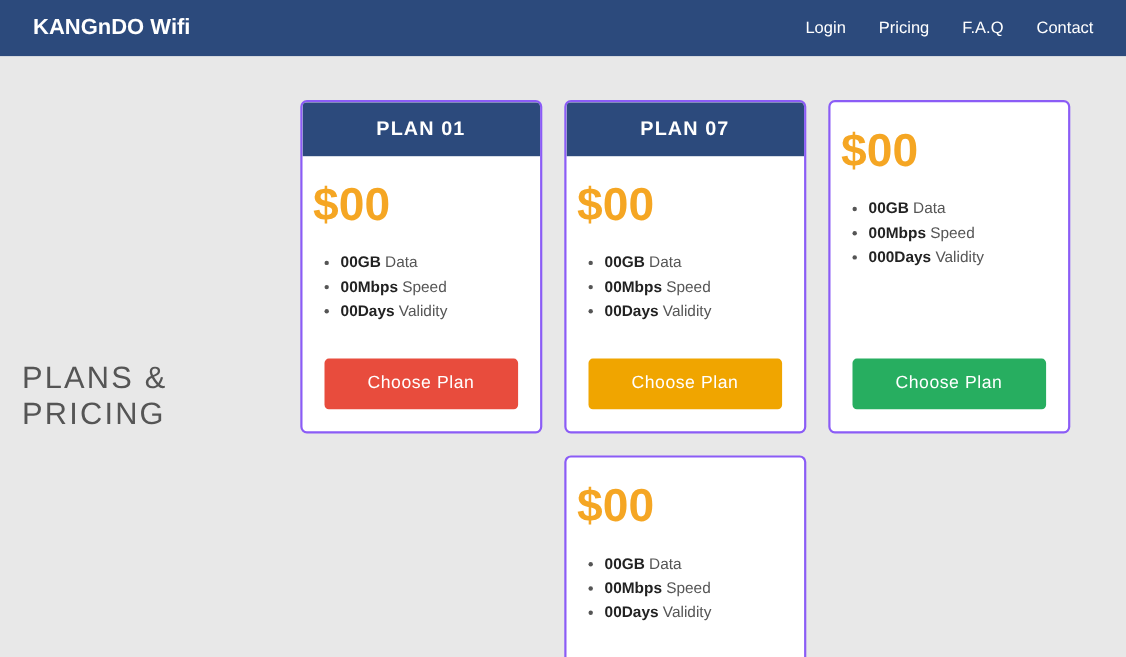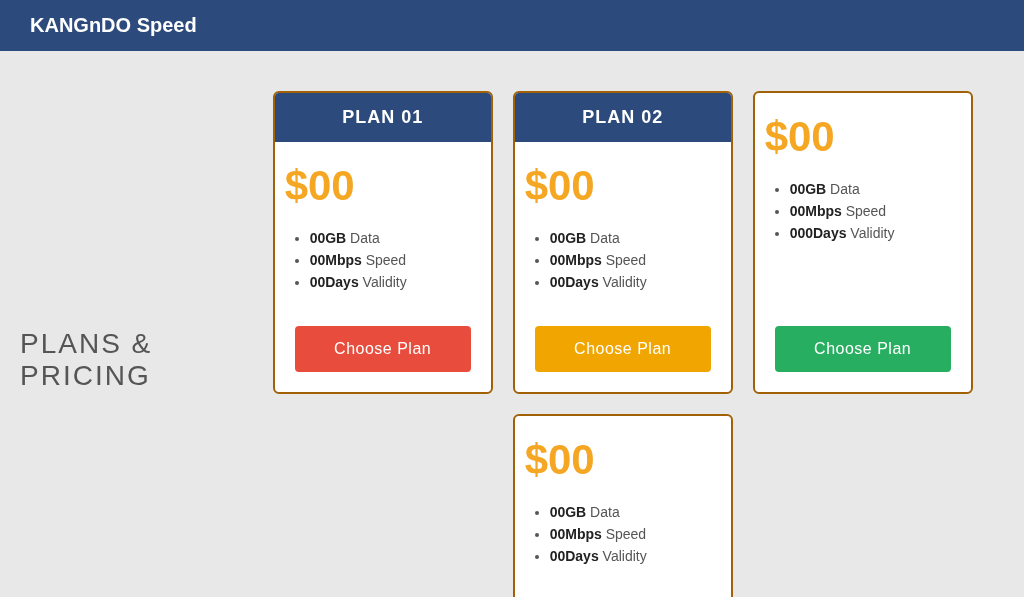--- a/index.html
+++ b/index.html
@@ -53,21 +53,21 @@
 
     .plans-container {
       display: flex;
       gap: 20px;
       justify-content: center;
       flex-wrap: wrap;
     }
 
     .plan-card {
       background: white;
-      border: 2px solid #a16207;
+      border: 2px solid #8b5cf6;
       border-radius: 6px;
       width: 220px;
       overflow: hidden;
       display: flex;
       flex-direction: column;
     }
 
     .plan-header {
       background-color: #2c4a7c;
       color: white;
@@ -123,21 +123,28 @@
 
     .btn-red    { background-color: #e84c3d; }
     .btn-orange { background-color: #f0a500; }
     .btn-green  { background-color: #27ae60; }
     .btn-teal   { background-color: #4bbfbf; }
   </style>
 </head>
 <body>
 
 <nav>
-  <span class="nav-brand">KANGnDO Speed</span>
+  <span class="nav-brand">KANGnDO Wifi</span>
+  <div class="nav-links">
+
+  <a href="#">Login</a>
+      <a href="#">Pricing</a>
+      <a href="#">F.A.Q</a>
+      <a href="#">Contact</a>
+    </div>
 </nav>
 
 <div class="main-content">
   <h1 class="page-title">PLANS &amp; PRICING</h1>
 
   <div class="plans-container">
 
   <div class="plan-card">
       <div class="plan-header">PLAN 01</div>
       <div class="plan-price">$00</div>
@@ -150,21 +157,21 @@
         </li>
         <li>
           <strong>00Days</strong> Validity
         </li>
       </ul>
       <div class="plan-footer">
         <button class="choose-btn btn-red">Choose Plan</button>
       </div>
     </div>
       <div class="plan-card">
-      <div class="plan-header">PLAN 02</div>
+      <div class="plan-header">PLAN 07</div>
       <div class="plan-price">$00</div>
       <ul class="plan-features">
         <li>
           <strong>00GB</strong> Data
         </li>
         <li>
           <strong>00Mbps</strong> Speed
         </li>
         <li>
           <strong>00Days</strong> Validity

